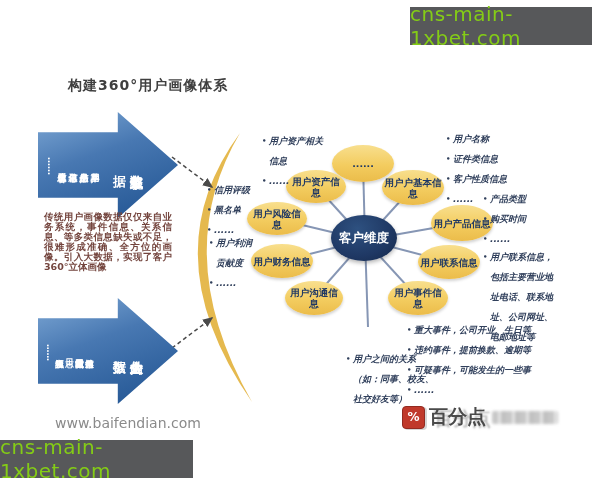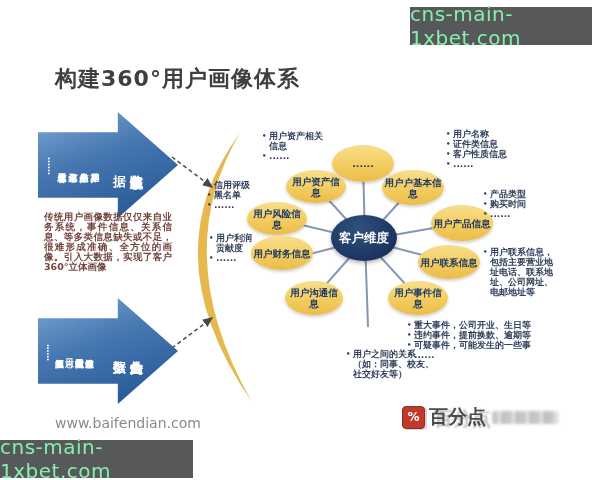--- a/index.html
+++ b/index.html
@@ -1,22 +1,22 @@
 <!DOCTYPE html>
 <html><head>
 <meta charset="utf-8">
 <style>
   html,body{margin:0;padding:0;background:#fff;}
   .stage{position:relative;width:600px;height:480px;overflow:hidden;background:#fff;
          font-family:"DejaVu Sans",sans-serif;}
-  .brand{position:absolute;background:#57585a;color:#86efac;display:flex;align-items:center;
+  .brand{position:absolute;background:#57585a;color:#84cc16;display:flex;align-items:center;
          justify-content:center;font-size:20px;letter-spacing:.5px;}
   .brand-top{left:410px;top:7px;width:182px;height:38px;}
   .brand-bottom{left:0;top:440px;width:193px;height:38px;}
-  .title{position:absolute;left:55px;top:64px;margin:0;font-size:22px;font-weight:bold;
+  .title{position:absolute;left:55px;top:64px;margin:13px;font-size:14px;font-weight:bold;
          color:#3f3f3f;letter-spacing:1px;}
   .gfx{position:absolute;left:0;top:0;pointer-events:none;}
   .arrow{position:absolute;width:140px;height:106px;
          background:linear-gradient(160deg,#7fa9d6 0%,#4878b2 40%,#1f5290 100%);
          clip-path:polygon(0 19%,57% 19%,57% 0,100% 50%,57% 100%,57% 81%,0 81%);}
   .vtext{writing-mode:vertical-rl;text-orientation:mixed;}
   .arrow .big{position:absolute;left:72px;top:15px;height:76px;color:#fff;}
   .vcol-big{font-weight:bold;font-size:13px;line-height:16px;text-align:center;margin:0 1px;}
   .arrow .small{position:absolute;left:7px;top:25px;height:58px;color:#fff;}
   .arrow-bottom .small{top:22px;height:64px;}
@@ -26,21 +26,21 @@
         font-weight:bold;color:#74453e;text-align:justify;}
   .node{position:absolute;border-radius:50%;display:flex;align-items:center;justify-content:center;
         text-align:center;font-weight:bold;font-size:9.5px;line-height:11px;color:#1f3864;
         background:linear-gradient(180deg,#f8df8e 0%,#f3cc5f 55%,#ebbc4a 100%);
         box-shadow:0 2px 3px rgba(0,0,0,.18);padding:2px;box-sizing:border-box;}
   .hub{position:absolute;border-radius:50%;display:flex;align-items:center;justify-content:center;
        font-weight:bold;font-size:12.5px;color:#fff;text-align:right;
        background:radial-gradient(ellipse at 40% 30%,#2e5180 0%,#1f3864 60%,#142档747 100%);
        background:radial-gradient(ellipse at 40% 30%,#2e5180 0%,#1f3864 60%,#142747 100%);
        box-shadow:0 2px 4px rgba(0,0,0,.3);}
-  .anno{position:absolute;font-size:9px;line-height:10px;font-weight:600;color:#31405c;}
+  .anno{position:absolute;font-size:9px;line-height:20px;font-weight:600;color:#31405c;font-style:italic;}
   .anno .item{position:relative;padding-left:7px;}
   .anno .item::before{content:"•";position:absolute;left:0;top:0;font-size:7px;}
   .footer-url{position:absolute;left:55px;top:415px;font-size:14px;color:#8a8a8a;}
   .logo{position:absolute;left:402px;top:404px;height:26px;display:flex;align-items:center;gap:4px;}
   .logo-icon{width:21px;height:21px;background:#c0392b;border:1.5px solid #922b21;border-radius:4px;
              color:#fff;font-weight:bold;font-size:12px;display:flex;align-items:center;
              justify-content:center;box-shadow:2px 1px 0 rgba(150,150,150,.4);}
   .logo-text{font-size:19px;font-weight:bold;color:#4a4a4a;
              text-shadow:5px 2px 2px rgba(130,130,130,.55);}
   .logo-smudge{width:66px;height:13px;margin-left:2px;border-radius:2px;opacity:.55;filter:blur(1.5px);
@@ -112,21 +112,21 @@
       </div>
   </div>
 
   <div class="hub" style="left:331px;top:215px;width:66px;height:46px;">客户维度</div>
 
   <div class="node" style="left:332px;top:145px;width:62px;height:37px;">......</div>
   <div class="node" style="left:286px;top:170px;width:60px;height:33px;">用户资产信息</div>
   <div class="node" style="left:382px;top:170px;width:62px;height:35px;">用户户基本信息</div>
   <div class="node" style="left:247px;top:202px;width:60px;height:33px;">用户风险信息</div>
   <div class="node" style="left:431px;top:205px;width:62px;height:36px;">用户产品信息</div>
-  <div class="node" style="left:251px;top:236px;width:62px;height:34px;">用户财务信息</div>
+  <div class="node" style="left:251px;top:244px;width:62px;height:34px;">用户财务信息</div>
   <div class="node" style="left:418px;top:245px;width:62px;height:34px;">用户联系信息</div>
   <div class="node" style="left:285px;top:281px;width:58px;height:34px;">用户沟通信息</div>
   <div class="node" style="left:388px;top:281px;width:60px;height:34px;">用户事件信息</div>
 
   <div class="anno" style="left:262px;top:131px;width:64px;">
       <div class="item">用户资产相关信息</div>
       <div class="item">......</div>
     </div>
   <div class="anno" style="left:446px;top:129px;width:92px;">
       <div class="item">用户名称</div>

